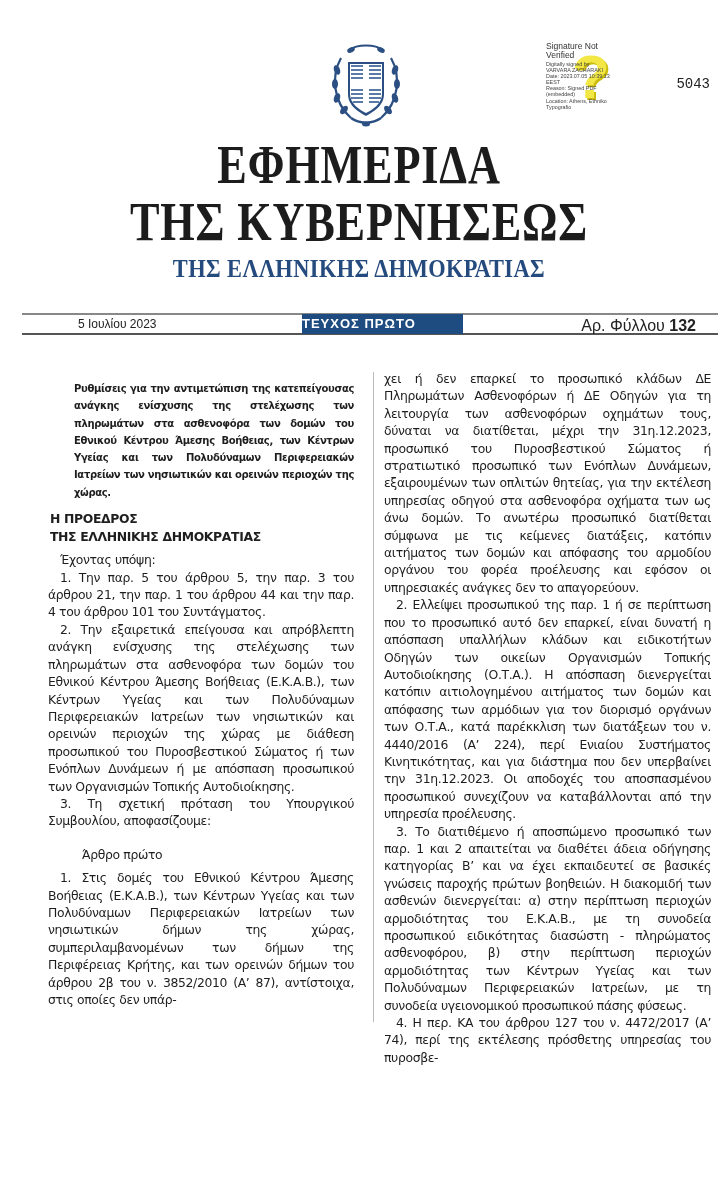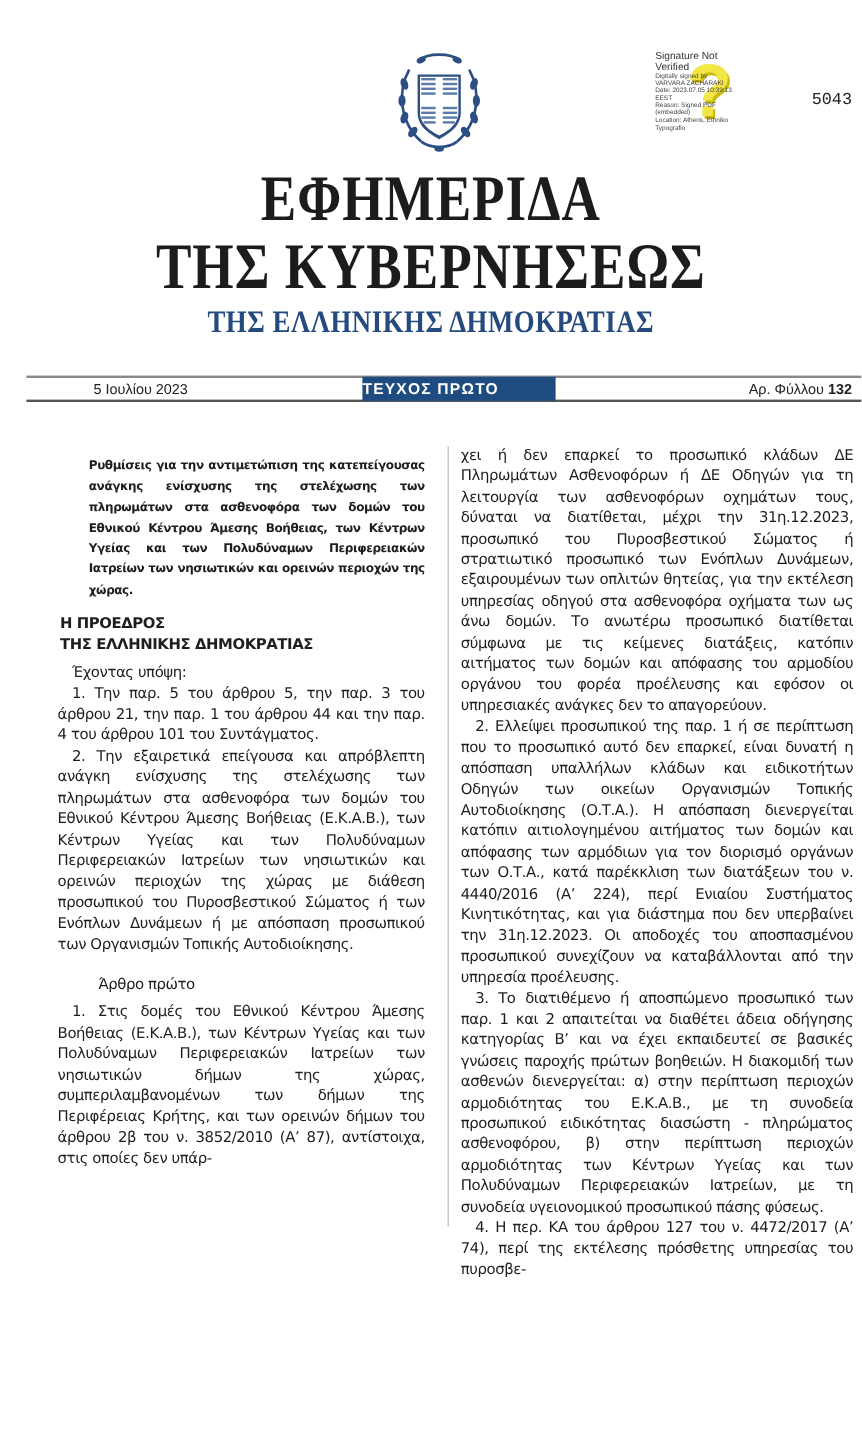--- a/index.html
+++ b/index.html
@@ -22,21 +22,21 @@
     .masthead-line2 { top: 193px; font-size: 54px; line-height: 58px; }
     .masthead-sub {
       position: absolute; left: 0; width: 718px; text-align: center; top: 254px;
       font-family: "Liberation Serif", "DejaVu Serif", serif; font-weight: bold; color: #254a7e;
       font-size: 26px; line-height: 30px; letter-spacing: 0.5px; transform: scaleX(0.86); transform-origin: center;
     }
 
     .issue-bar { position: absolute; left: 22px; top: 313px; width: 696px; height: 22px; border-top: 2px solid #888; border-bottom: 2px solid #555; }
     .issue-date { position: absolute; left: 40px; top: 2px; font-size: 12px; font-family: "Liberation Sans", sans-serif; color: #222; margin-left: 16px; }
     .issue-series { position: absolute; left: 280px; top: -1px; width: 161px; height: 20px; background: #1f4c80; color: #fff; font-size: 13px; font-weight: bold; text-align: left; line-height: 20px; font-family: "Liberation Sans", sans-serif; letter-spacing: 1px; }
-    .issue-sheet { position: absolute; right: 8px; top: 2px; font-size: 12px; font-family: "Liberation Sans", sans-serif; color: #222; }
+    .issue-sheet { position: absolute; right: 22px; top: 2px; font-size: 16px; font-family: "Liberation Sans", sans-serif; color: #222; }
     .issue-sheet b { font-weight: bold; }
 
     .col { position: absolute; top: 370px; font-size: 12.4px; line-height: 17.4px; color: #1e1e1e; font-family: "DejaVu Sans", sans-serif; letter-spacing: -0.35px; }
     .col-left { left: 48px; width: 306px; }
     .col-right { left: 384px; width: 327px; }
     .col-divider { position: absolute; left: 373px; top: 372px; width: 1px; height: 650px; background: #bbbbbb; }
 
     .act-heading { color: #2a5590; font-weight: bold; font-size: 13.6px; line-height: 19px; margin-left: 14px; letter-spacing: -0.2px; }
     .act-summary { font-weight: bold; margin-top: 10px; margin-left: 26px; text-align: justify; line-height: 17.3px; font-size: 10px; }
     .president { font-weight: bold; margin-top: 9px; margin-left: 2px; line-height: 17.6px; }
@@ -119,20 +119,21 @@
 
 <div class="col col-left">
   <div class="act-summary">Ρυθμίσεις για την αντιμετώπιση της κατεπείγουσας ανάγκης ενίσχυσης της στελέχωσης των πληρωμάτων στα ασθενοφόρα των δομών του Εθνικού Κέντρου Άμεσης Βοήθειας, των Κέντρων Υγείας και των Πολυδύναμων Περιφερειακών Ιατρείων των νησιωτικών και ορεινών περιοχών της χώρας.</div>
   <div class="president">
     <div>Η ΠΡΟΕΔΡΟΣ</div>
     <div>ΤΗΣ ΕΛΛΗΝΙΚΗΣ ΔΗΜΟΚΡΑΤΙΑΣ</div>
   </div>
   <div class="para indent gap-top">Έχοντας υπόψη:</div>
   <div class="para indent">1. Την παρ. 5 του άρθρου 5, την παρ. 3 του άρθρου 21, την παρ. 1 του άρθρου 44 και την παρ. 4 του άρθρου 101 του Συντάγματος.</div>
   <div class="para indent">2. Την εξαιρετικά επείγουσα και απρόβλεπτη ανάγκη ενίσχυσης της στελέχωσης των πληρωμάτων στα ασθενοφόρα των δομών του Εθνικού Κέντρου Άμεσης Βοήθειας (Ε.Κ.Α.Β.), των Κέντρων Υγείας και των Πολυδύναμων Περιφερειακών Ιατρείων των νησιωτικών και ορεινών περιοχών της χώρας με διάθεση προσωπικού του Πυροσβεστικού Σώματος ή των Ενόπλων Δυνάμεων ή με απόσπαση προσωπικού των Οργανισμών Τοπικής Αυτοδιοίκησης.</div>
+  <div class="para indent">3. Τη σχετική πρόταση του Υπουργικού Συμβουλίου, αποφασίζουμε:</div>
   <div class="article-title">Άρθρο πρώτο</div>
   <div class="para indent">1. Στις δομές του Εθνικού Κέντρου Άμεσης Βοήθειας (Ε.Κ.Α.Β.), των Κέντρων Υγείας και των Πολυδύναμων Περιφερειακών Ιατρείων των νησιωτικών δήμων της χώρας, συμπεριλαμβανομένων των δήμων της Περιφέρειας Κρήτης, και των ορεινών δήμων του άρθρου 2β του ν. 3852/2010 (Α’ 87), αντίστοιχα, στις οποίες δεν υπάρ-</div>
 </div>
 
 <div class="col-divider"></div>
 
 <div class="col col-right">
   <div class="para">χει ή δεν επαρκεί το προσωπικό κλάδων ΔΕ Πληρωμάτων Ασθενοφόρων ή ΔΕ Οδηγών για τη λειτουργία των ασθενοφόρων οχημάτων τους, δύναται να διατίθεται, μέχρι την 31η.12.2023, προσωπικό του Πυροσβεστικού Σώματος ή στρατιωτικό προσωπικό των Ενόπλων Δυνάμεων, εξαιρουμένων των οπλιτών θητείας, για την εκτέλεση υπηρεσίας οδηγού στα ασθενοφόρα οχήματα των ως άνω δομών. Το ανωτέρω προσωπικό διατίθεται σύμφωνα με τις κείμενες διατάξεις, κατόπιν αιτήματος των δομών και απόφασης του αρμοδίου οργάνου του φορέα προέλευσης και εφόσον οι υπηρεσιακές ανάγκες δεν το απαγορεύουν.</div>
   <div class="para indent">2. Ελλείψει προσωπικού της παρ. 1 ή σε περίπτωση που το προσωπικό αυτό δεν επαρκεί, είναι δυνατή η απόσπαση υπαλλήλων κλάδων και ειδικοτήτων Οδηγών των οικείων Οργανισμών Τοπικής Αυτοδιοίκησης (Ο.Τ.Α.). Η απόσπαση διενεργείται κατόπιν αιτιολογημένου αιτήματος των δομών και απόφασης των αρμόδιων για τον διορισμό οργάνων των Ο.Τ.Α., κατά παρέκκλιση των διατάξεων του ν. 4440/2016 (Α’ 224), περί Ενιαίου Συστήματος Κινητικότητας, και για διάστημα που δεν υπερβαίνει την 31η.12.2023. Οι αποδοχές του αποσπασμένου προσωπικού συνεχίζουν να καταβάλλονται από την υπηρεσία προέλευσης.</div>
   <div class="para indent">3. Το διατιθέμενο ή αποσπώμενο προσωπικό των παρ. 1 και 2 απαιτείται να διαθέτει άδεια οδήγησης κατηγορίας Β’ και να έχει εκπαιδευτεί σε βασικές γνώσεις παροχής πρώτων βοηθειών. Η διακομιδή των ασθενών διενεργείται: α) στην περίπτωση περιοχών αρμοδιότητας του Ε.Κ.Α.Β., με τη συνοδεία προσωπικού ειδικότητας διασώστη - πληρώματος ασθενοφόρου, β) στην περίπτωση περιοχών αρμοδιότητας των Κέντρων Υγείας και των Πολυδύναμων Περιφερειακών Ιατρείων, με τη συνοδεία υγειονομικού προσωπικού πάσης φύσεως.</div>

